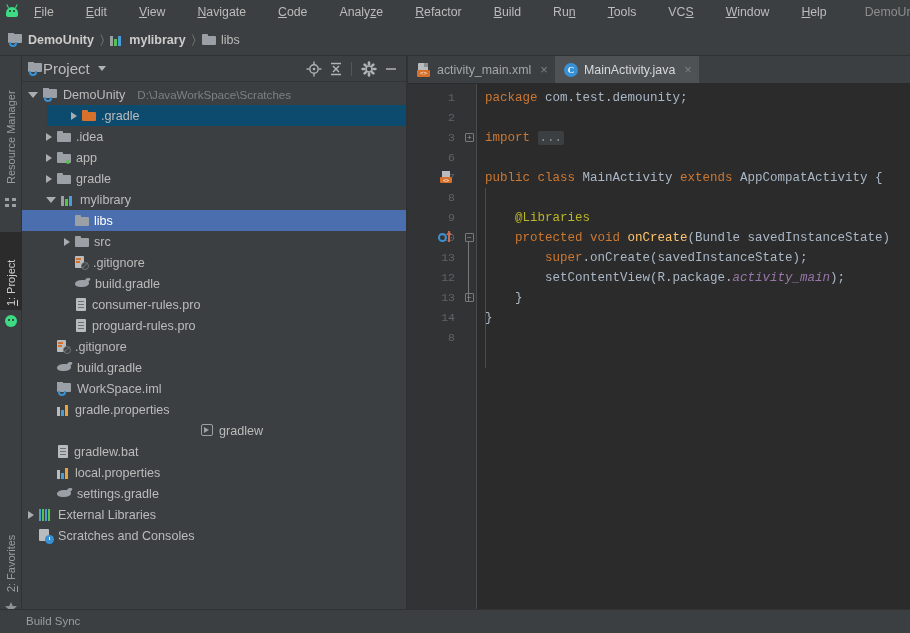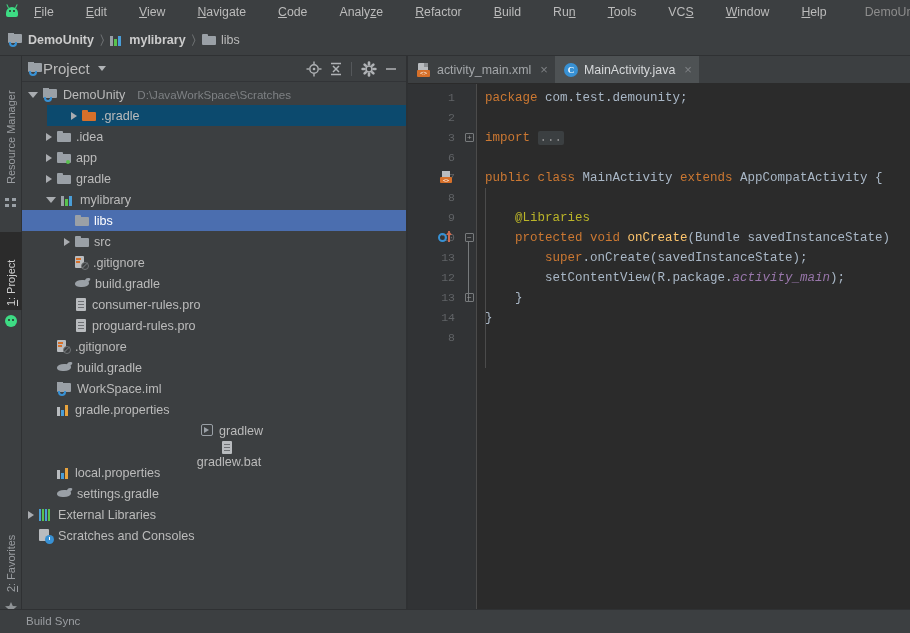--- a/index.html
+++ b/index.html
@@ -517,21 +517,21 @@
         <span class="tlabel">gradle.properties</span>
       </div>
       <div class="trow" style="padding-left: 24px; justify-content: center;">
         <span class="twist none" style="margin-right: 11px;"></span>
         <span class="ic ic-bat">
           <span class="sq"></span>
           <span class="ar"></span>
         </span>
         <span class="tlabel">gradlew</span>
       </div>
-      <div class="trow" style="padding-left: 24px; flex-direction: column;">
+      <div class="trow" style="padding-left: 24px;">
         <span class="twist none" style="margin-right: 11px;"></span>
         <span class="ic ic-file">
           <span class="pg"></span>
           <span class="ln" style="top:3px"></span>
           <span class="ln" style="top:6px"></span>
           <span class="ln" style="top:9px"></span>
         </span>
         <span class="tlabel">gradlew.bat</span>
       </div>
       <div class="trow" style="padding-left: 24px;">

